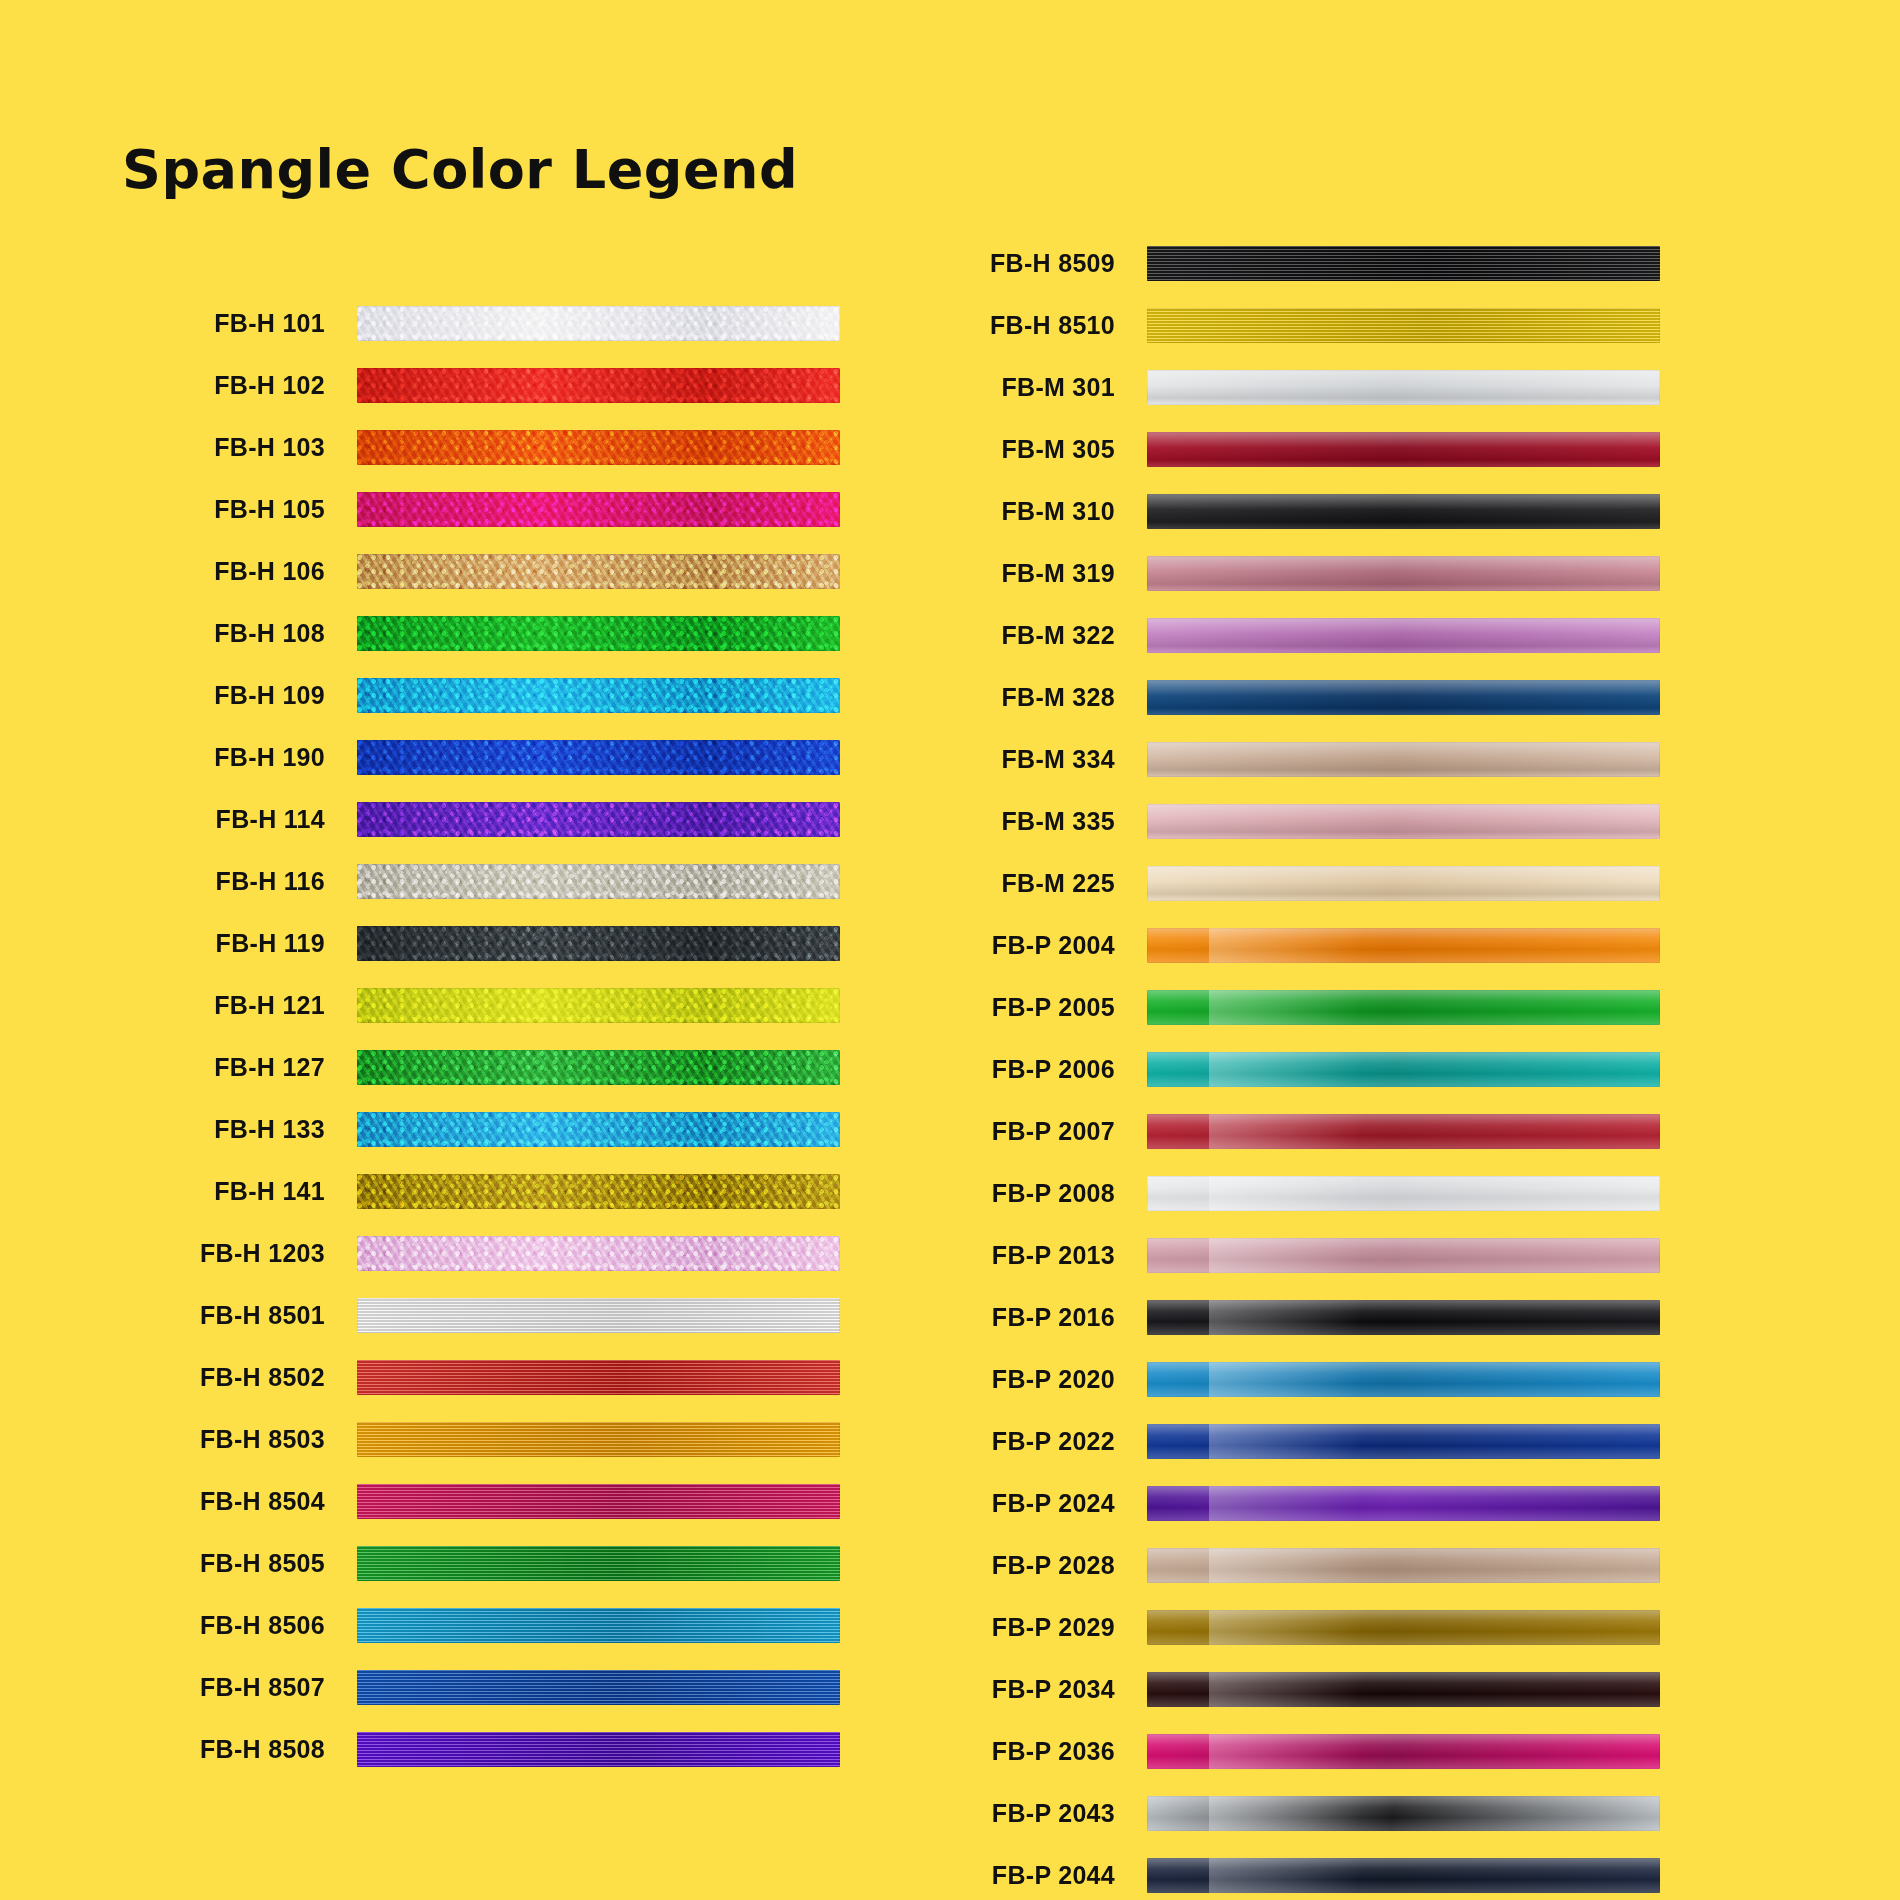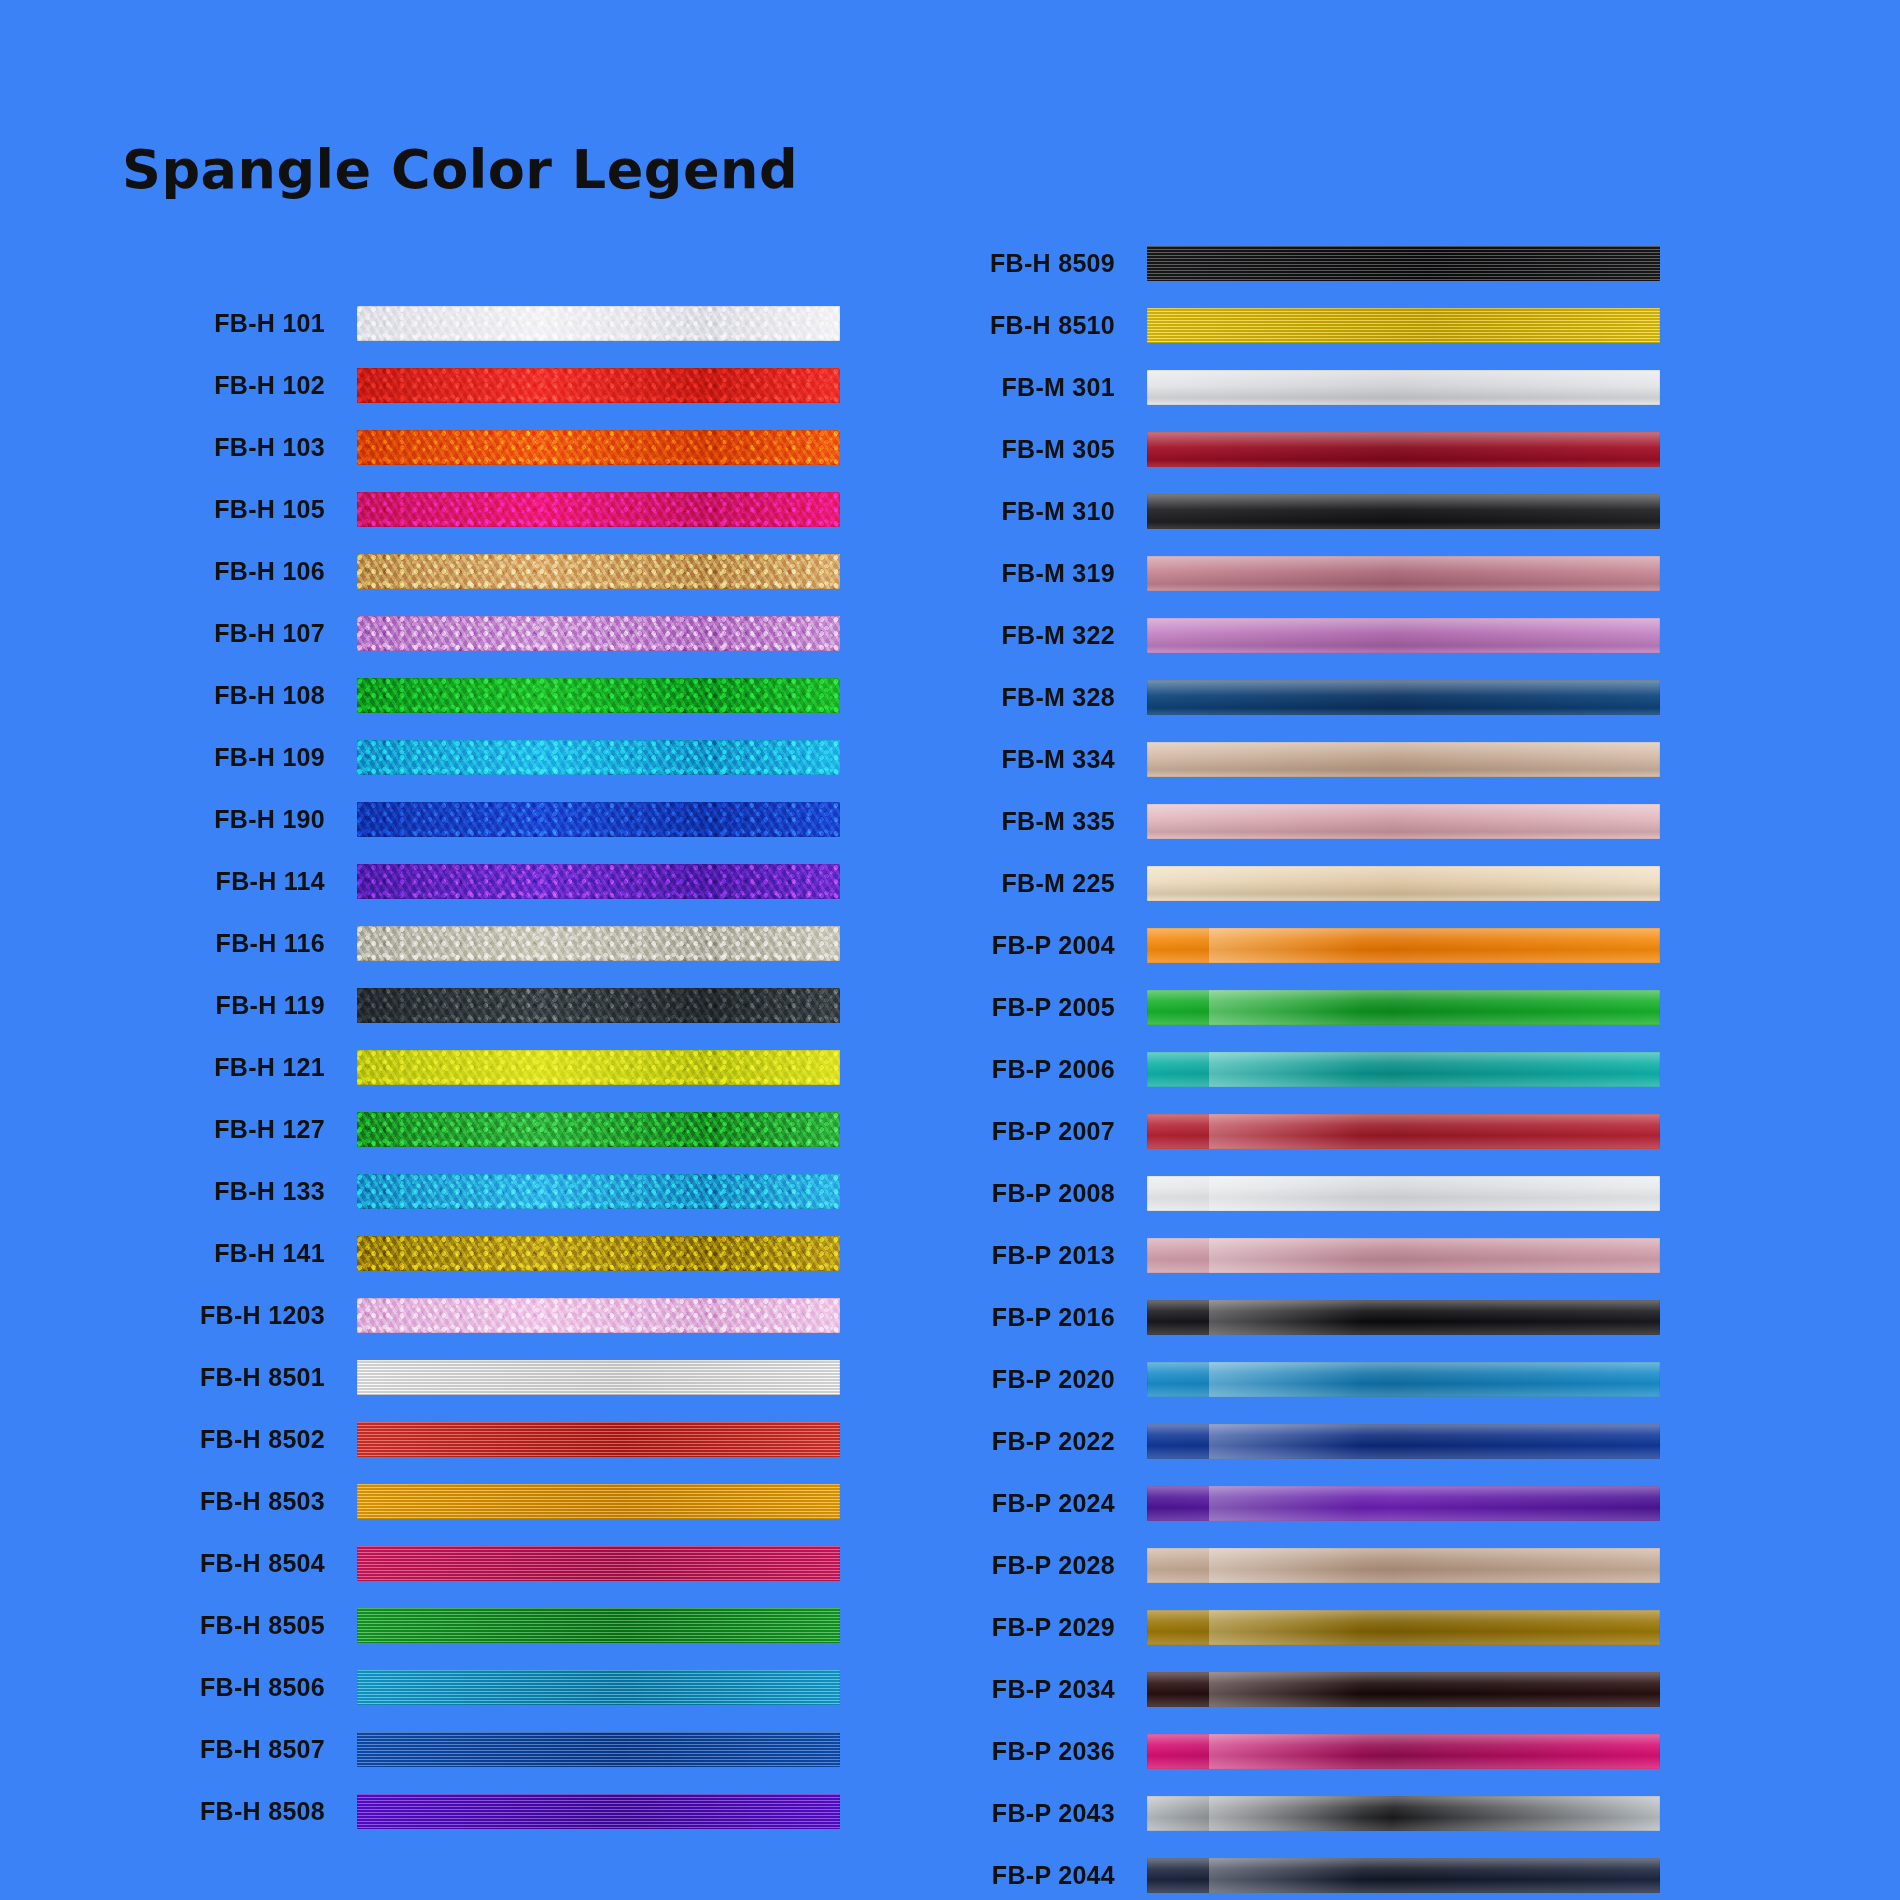--- a/index.html
+++ b/index.html
@@ -11,21 +11,21 @@
     width: 1900px;
     height: 1900px;
     font-family: "Liberation Sans", sans-serif;
     overflow: hidden;
     position: relative;
   }
   .page {
     position: relative;
     width: 1900px;
     height: 1900px;
-    background: #3b82f6;
+    background: #fde047;
   }
   .title {
     position: absolute;
     left: 122px;
     top: 138px;
     font-family: "DejaVu Sans", sans-serif;
     font-weight: bold;
     font-size: 54px;
     letter-spacing: 0.5px;
     color: #101010;
@@ -169,26 +169,20 @@
           <div class="bar-border"></div>
         </div>
       </div>
       <div class="swatch-row">
         <div class="swatch-label">FB-H 106</div>
         <div class="swatch-bar tex-holo" style="background: linear-gradient(90deg, rgb(185, 138, 74) 0%, rgb(216, 169, 106) 38%, rgb(185, 138, 74) 72%, rgb(216, 169, 106) 100%);">
           <div class="bar-border"></div>
         </div>
       </div>
       <div class="swatch-row">
-        <div class="swatch-label">FB-H 107</div>
-        <div class="swatch-bar tex-holo" style="background: linear-gradient(90deg, rgb(176, 110, 192) 0%, rgb(200, 143, 210) 38%, rgb(176, 110, 192) 72%, rgb(200, 143, 210) 100%);">
-          <div class="bar-border"></div>
-        </div>
-      </div>
-      <div class="swatch-row">
         <div class="swatch-label">FB-H 108</div>
         <div class="swatch-bar tex-holo" style="background: linear-gradient(90deg, rgb(13, 143, 28) 0%, rgb(30, 184, 41) 38%, rgb(13, 143, 28) 72%, rgb(30, 184, 41) 100%);">
           <div class="bar-border"></div>
         </div>
       </div>
       <div class="swatch-row">
         <div class="swatch-label">FB-H 109</div>
         <div class="swatch-bar tex-holo" style="background: linear-gradient(90deg, rgb(17, 144, 198) 0%, rgb(34, 184, 232) 38%, rgb(17, 144, 198) 72%, rgb(34, 184, 232) 100%);">
           <div class="bar-border"></div>
         </div>

